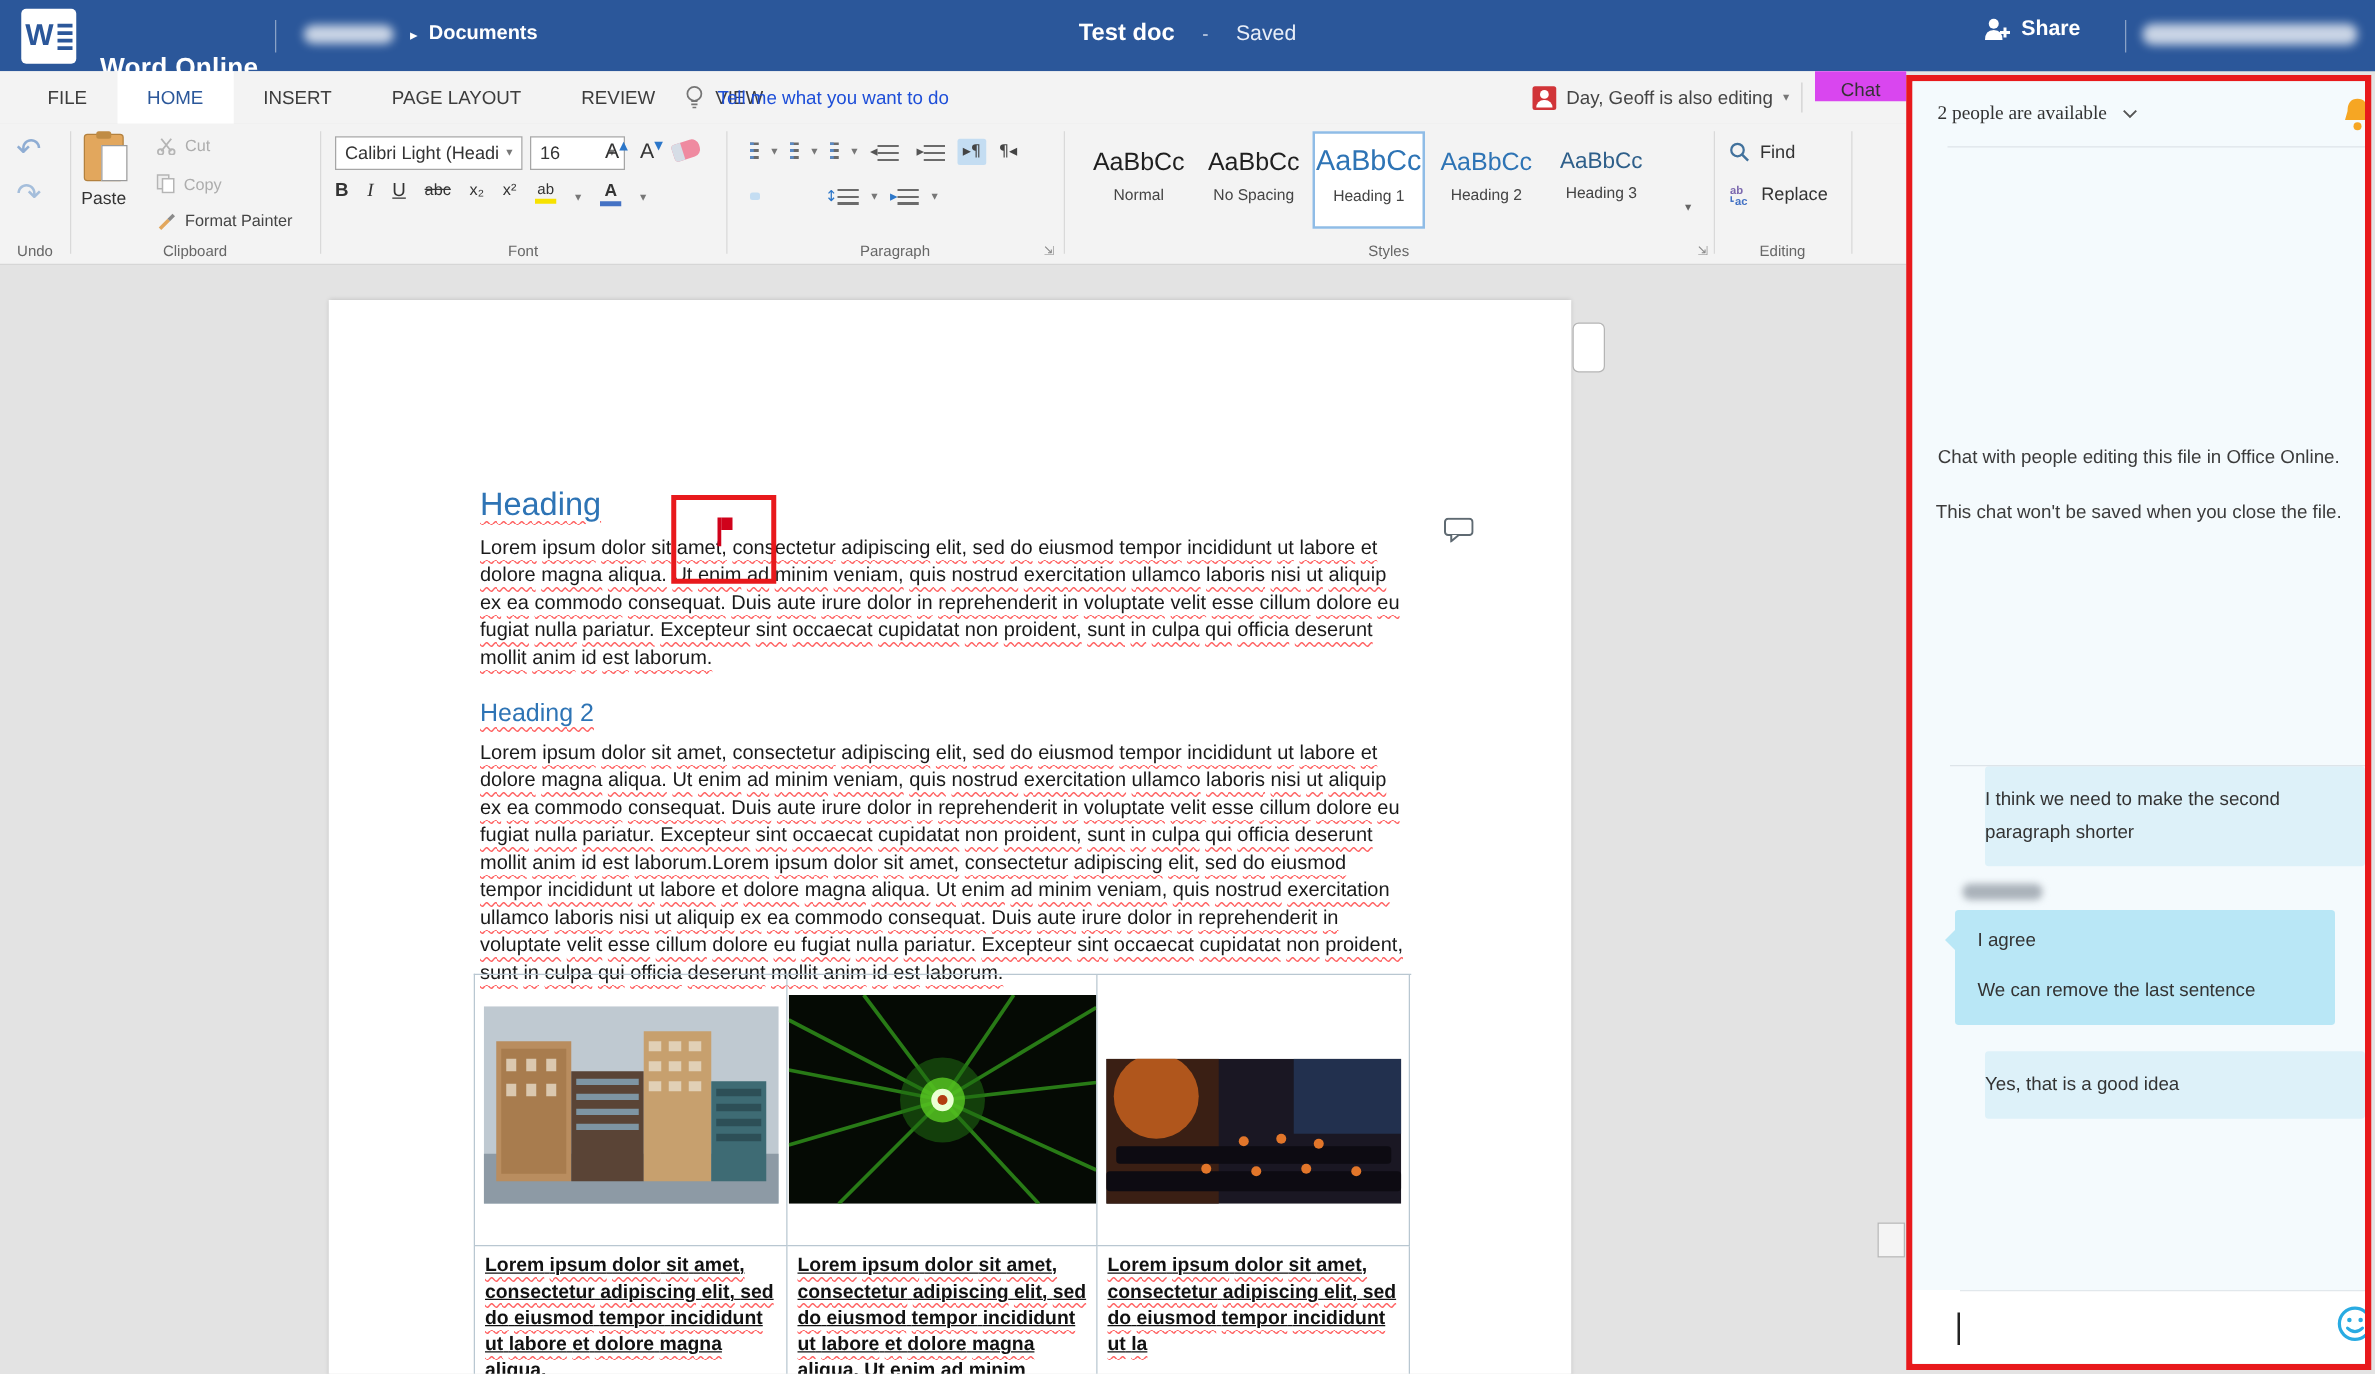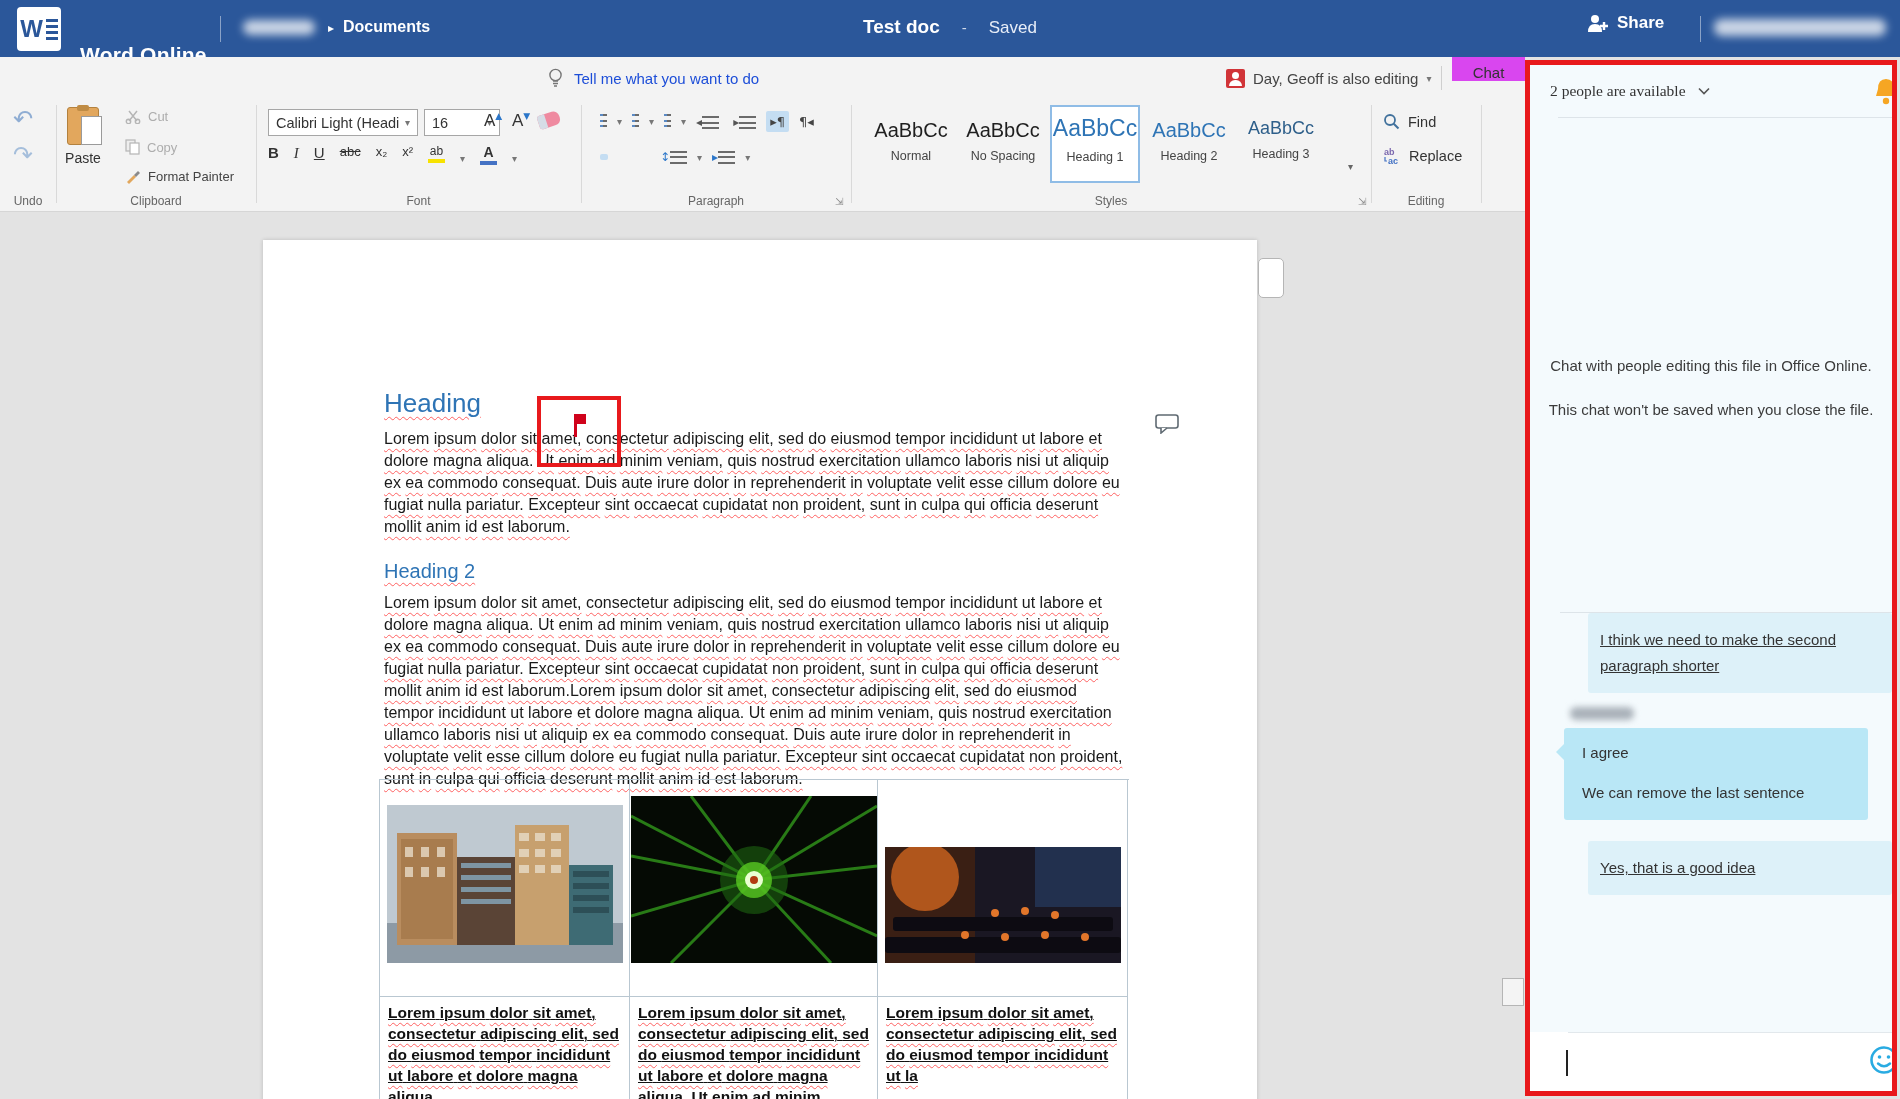--- a/index.html
+++ b/index.html
@@ -101,21 +101,21 @@
   
   .chat-annotation { position:absolute; left:1525px; top:60px; width:372px; height:1036px; border:5px solid #e8191c; z-index:20; }
   .chat-panel { position:absolute; inset:0; background:#f4fafd; overflow:hidden; }
   .chat-header { position:absolute; left:0; top:0; width:100%; height:53px;font-family:Liberation Serif, serif; }
   .chat-header-text { position:absolute; left:20px; top:17px; font-size:15.5px; color:#333; cursor:pointer; display:flex; gap:12px; align-items:center; }
   .bell { position:absolute; right:-7px; top:12px; }
   .chat-hdiv { position:absolute; height:1px; background:#dde4e9; left:28px; right:0; }
   .chat-intro { position:absolute; left:16px; right:16px; top:288px; text-align:center; font-size:15px; color:#3b3b3b; line-height:26px; }
   .chat-intro p + p { margin-top:18px; }
   .bubble { border-radius:3px; font-size:15px; color:#333; line-height:26px; }
-  .bub-right { margin-left:58px; margin-right:0; background:#ddf1f9; padding:14px 12px;text-decoration:underline; }
+  .bub-right { margin-left:58px; margin-right:0; background:#ddf1f9; padding:14px 0; }
   .bub-left  { margin-left:34px; margin-right:24px; background:#b9e7f6; padding:12px 18px 14px; position:relative; }
   .bub-left::before { content:""; position:absolute; left:-8px; top:16px; border:8px solid transparent; border-right-color:#b9e7f6; border-left:0; }
   .bub-left .l2 { margin-top:14px; }
   .msg-name-blob { margin:14px 0 8px 40px; width:64px; height:13px; background:#aab2ba; border-radius:6px; filter:blur(3px); }
   .chat-thread { position:absolute; left:0; right:0; top:547px; }
   .chat-thread .bub-right:first-of-type { margin-top:36px; }
   .bub-gap { height:21px; }
   .chat-input { position:absolute; left:0; right:0; bottom:0; height:59px; background:#fff; }
   .chat-input::before { content:""; position:absolute; left:38px; right:0; top:0; height:1px; background:#e2e8ec; }
   .caret { position:absolute; left:36px; top:18px; width:2px; height:26px; background:#222; }
@@ -150,20 +150,28 @@
       <path d="M2 19 q0-8 7-8 q7 0 7 8 z" fill="#fff"></path>
       <path d="M14 13 h8 M18 9 v8" stroke="#fff" stroke-width="2.4"></path>
     </svg>
     <span>Share</span>
   </div>
   <div class="tb-div" style="left:1700px"></div>
   <div class="blob blob-w abs" style="left:1714px;top:19px;width:172px;height:17px"></div>
 </div>
 
 <div class="tabrow">
+  <div class="tabs">
+    <div class="tab">FILE</div>
+    <div class="tab active">HOME</div>
+    <div class="tab">INSERT</div>
+    <div class="tab">PAGE LAYOUT</div>
+    <div class="tab">REVIEW</div>
+    <div class="tab">VIEW</div>
+  </div>
   <div class="tellme">
     <svg width="15" height="21" viewBox="0 0 15 21">
       <circle cx="7.5" cy="7" r="5.6" fill="none" stroke="#757575" stroke-width="1.4"></circle>
       <path d="M5 13 h5 M5 15.5 h5 M6 18 h3" stroke="#757575" stroke-width="1.3" fill="none"></path>
     </svg>
     <span>Tell me what you want to do</span>
   </div>
   <div class="coauthor">
     <span class="coauthor-ic"></span>
     <span>Day, Geoff is also editing</span>

